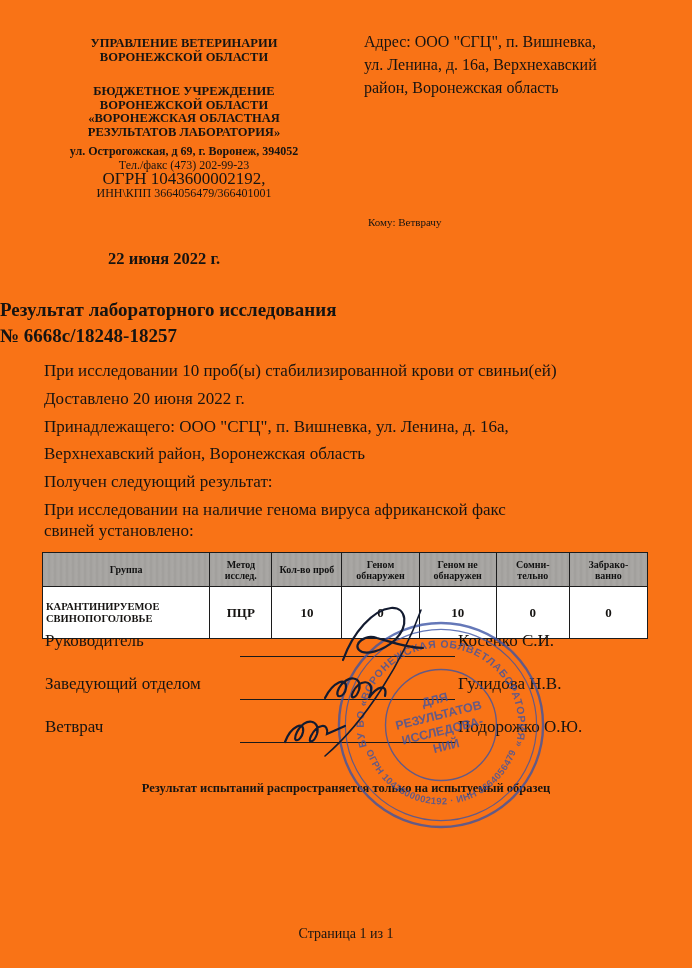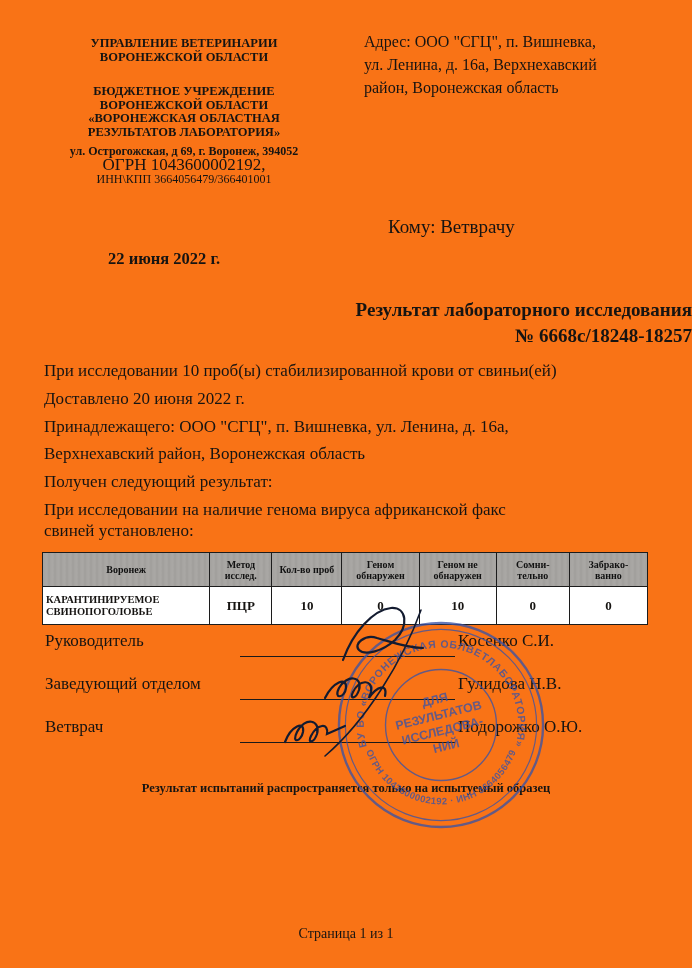--- a/index.html
+++ b/index.html
@@ -17,40 +17,40 @@
   .lh-inst{font-weight:700;font-size:12.5px;line-height:13.5px;margin-bottom:5px;}
   .lh-addr{font-weight:700;font-size:12px;line-height:14px;}
   .lh-phone{font-size:12px;line-height:14px;}
   .lh-email{font-weight:700;font-size:12px;line-height:14px;}
   .lh-ogrn{font-size:17px;line-height:14px;}
   .lh-inn{font-size:12px;line-height:14px;}
   .doc-date{left:108px;top:249px;font-size:16.5px;font-weight:700;}
 
   
   .recipient-address{left:364px;top:30px;width:282px;font-size:16px;line-height:23px;}
-  .recipient-to{left:388px;top:216px;font-size:19px;}
+  .recipient-to{left:368px;top:216px;font-size:11px;}
 
   
-  .doc-title{left:0;top:297px;width:100%;text-align:right;font-weight:700;font-size:19px;line-height:26px;}
+  .doc-title{left:0;top:297px;width:100%;text-align:left;font-weight:700;font-size:19px;line-height:26px;}
 
   
   .body-text{left:44px;top:357px;width:612px;font-size:17px;}
   .body-text p{margin:0 0 1px;line-height:27px;}
   .body-text p.tight{line-height:21px;margin-top:4px;}
 
   
   table.results{left:42px;top:552px;border-collapse:collapse;table-layout:fixed;width:606px;
     font-family:"Liberation Serif", serif;}
   table.results th{
     background:repeating-linear-gradient(90deg,#a3a19e 0px,#aba9a6 3px,#9d9b98 6px);
     border:1px solid #1c1c1c;font-size:10px;font-weight:700;line-height:11px;
     height:31px;padding:1px 2px;white-space:pre-line;vertical-align:middle;color:#111;}
   table.results td{
     border:1px solid #1c1c1c;font-weight:700;text-align:center;font-size:13px;
-    height:35px;padding:1px 2px;vertical-align:middle;background:#fff;}
+    height:35px;padding:8px 2px;vertical-align:middle;background:#fff;}
   table.results td.group{font-size:10.5px;text-align:left;line-height:12px;padding-left:3px;}
 
   
   .sig-row{left:45px;width:600px;font-size:17px;height:30px;}
   .sig-row .role{position:absolute;left:0;top:0;}
   .sig-row .sig-line{position:absolute;left:195px;top:25px;width:215px;border-bottom:1.5px solid #1a1a1a;}
   .sig-row .name{position:absolute;left:413px;top:0;}
   .sig1{top:631px;} .sig2{top:674px;} .sig3{top:717px;}
 
   .disclaimer{left:0;top:781px;width:100%;text-align:center;font-size:12.5px;font-weight:700;z-index:2;}
@@ -66,20 +66,21 @@
 <div class="page">
 
   <div class="abs letterhead">
     <div class="lh-dept pre">УПРАВЛЕНИЕ ВЕТЕРИНАРИИ
 ВОРОНЕЖСКОЙ ОБЛАСТИ</div>
     <div class="lh-inst pre">БЮДЖЕТНОЕ УЧРЕЖДЕНИЕ
 ВОРОНЕЖСКОЙ ОБЛАСТИ
 «ВОРОНЕЖСКАЯ ОБЛАСТНАЯ
 РЕЗУЛЬТАТОВ ЛАБОРАТОРИЯ»</div>
     <div class="lh-addr">ул. Острогожская, д 69, г. Воронеж, 394052</div>
+    <div class="lh-phone">Тел./факс  (473) 202-99-23</div>
     <div class="lh-ogrn">ОГРН 1043600002192,</div>
     <div class="lh-inn">ИНН\КПП 3664056479/366401001</div>
   </div>
 
   <div class="abs doc-date">22 июня 2022 г.</div>
 
   <div class="abs recipient-address pre">Адрес: ООО "СГЦ", п. Вишневка,
 ул. Ленина, д. 16а, Верхнехавский
 район, Воронежская область</div>
   <div class="abs recipient-to">Кому: Ветврачу</div>
@@ -104,21 +105,21 @@
       <col style="width:167px">
         <col style="width:62px">
         <col style="width:70px">
       <col style="width:77px">
         <col style="width:77px">
         <col style="width:73px">
         <col style="width:78px">
     </colgroup>
     <thead>
       <tr>
-        <th>Воронеж</th>
+        <th>Группа</th>
         <th>Метод
 исслед.</th>
         <th>Кол-во проб</th>
         <th>Геном
 обнаружен</th>
         <th>Геном не
 обнаружен</th>
         <th>Сомни-
 тельно</th>
         <th>Забрако-

